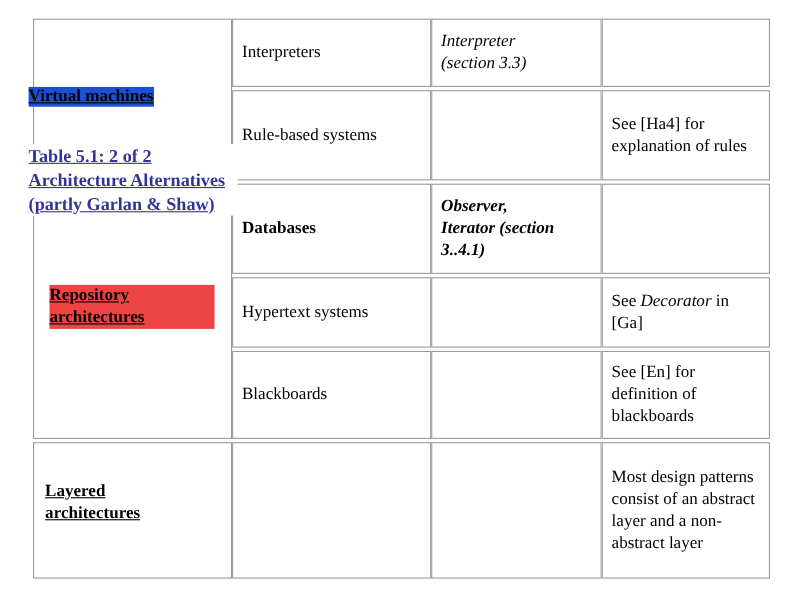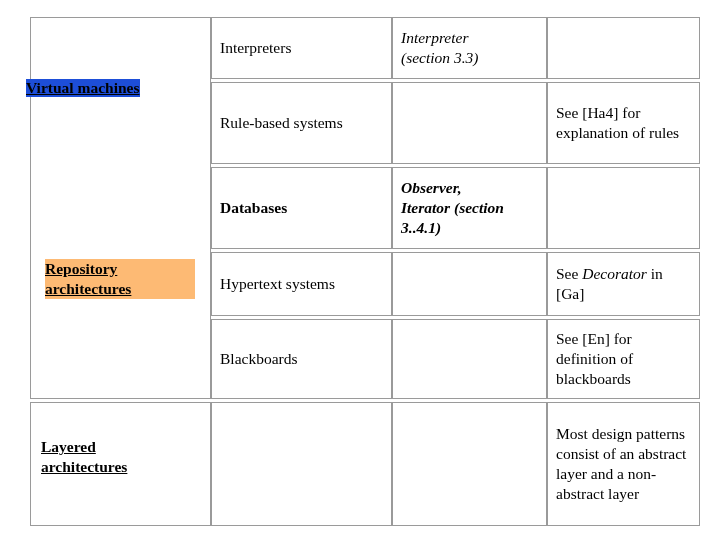--- a/index.html
+++ b/index.html
@@ -93,21 +93,21 @@
   }
   #repo-label {
     position: absolute;
     left: 45px;
     top: 259px;
     width: 150px;
     font-weight: bold;
     font-size: 15.5px;
     text-decoration: underline;
     line-height: 1.30;
-    background: #fdba74;
+    background: #ef4444;
     z-index: 4;
   }
   #layered-label {
     position: absolute;
     left: 41px;
     top: 437px;
     width: 150px;
     font-weight: bold;
     font-size: 15.5px;
     text-decoration: underline;
@@ -181,14 +181,15 @@
   <div id="repo-label">
     <span>Repository</span><br>
     <span>architectures</span>
   </div>
 
   <div id="layered-label">
     <span>Layered</span><br>
     <span>architectures</span>
   </div>
 
+  <div id="slide-title">Table 5.1: 2 of 2 Architecture Alternatives (partly Garlan &amp; Shaw)</div>
 
 </div>
 
 </body></html>

